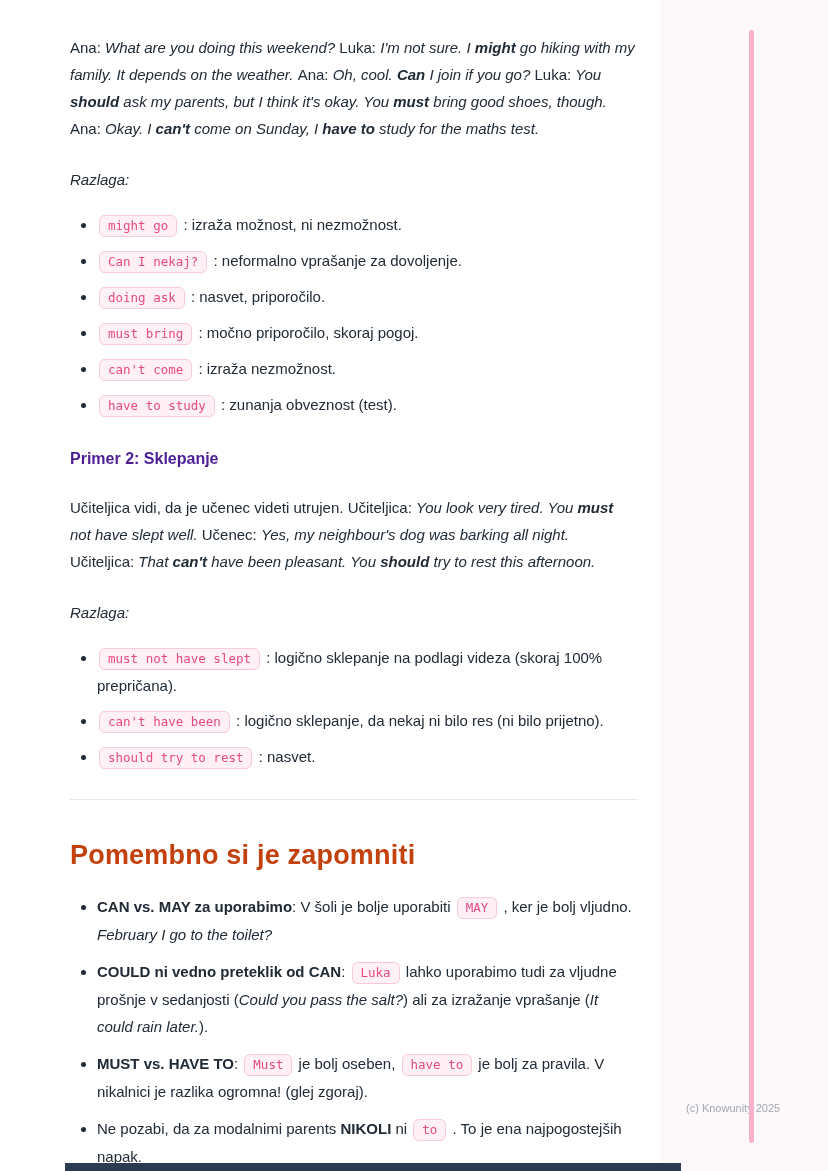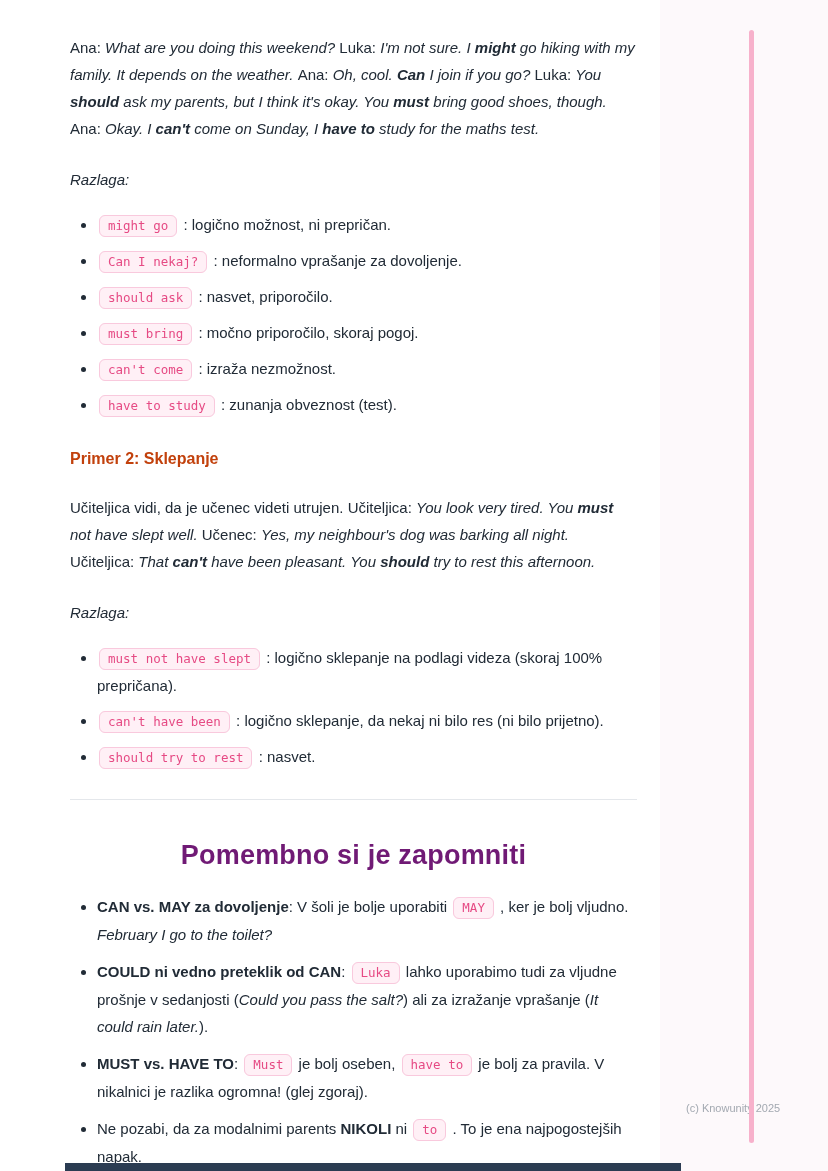--- a/index.html
+++ b/index.html
@@ -17,45 +17,44 @@
   }
   .content {
     position: absolute; left: 70px; top: 34px; width: 567px;
     font-size: 15px; line-height: 27px;
   }
   .para { margin: 0 0 24px 0; }
   .razlaga { font-style: italic; margin: 18px 0 18px 0; }
   ul.pill-list, ul.note-list { list-style: disc outside; padding-left: 27px; margin: 0 0 22px 0; }
   ul.pill-list li { margin-bottom: 8px; line-height: 27px; }
   ul.note-list li { margin-bottom: 10px; line-height: 27px; }
-  .sub-heading { font-size: 16px; font-weight: 700; margin: 26px 0 22px 0; color: #c2410c; }
+  .sub-heading { font-size: 16px; font-weight: 700; margin: 26px 0 22px 0; color: #4c1d95; }
   .seg-i { font-style: italic; }
   .seg-b { font-weight: 700; }
   .seg-bi { font-weight: 700; font-style: italic; }
   .code-pill {
     font-family: "DejaVu Sans Mono", monospace;
     font-size: 12.5px;
     color: #e64a84;
     background: #fff0f6;
     border: 1px solid #f9c9dd;
     border-radius: 6px;
     padding: 2px 8px 3px 8px;
     margin: 0 2px;
     white-space: nowrap;
   }
   hr.divider {
     border: none; border-top: 1px solid #e4e7eb;
     margin: 28px 0 0 0;
   }
   .pink-heading {
     font-size: 27px; font-weight: 700;
-    color: #701a75;
+    color: #c2410c;
     margin: 42px 0 24px 0;
     letter-spacing: 0.2px;
-    text-align: center;
   }
   .footer-credit {
     position: absolute; left: 686px; top: 1102px;
     font-size: 11px; color: #a3a9b1;
   }
   .scroll-indicator {
     position: absolute; left: 749px; top: 30px;
     width: 5px; height: 1113px;
     background: #f7b1cb; border-radius: 3px;
   }
@@ -70,23 +69,23 @@
 
 <div class="right-tint"></div>
 
 <div class="content">
 
   <p class="para"><span>Ana: </span><span class="seg-i">What are you doing this weekend? </span><span>Luka: </span><span class="seg-i">I'm not sure. I </span><span class="seg-bi">might</span><span class="seg-i"> go hiking with my family. It depends on the weather. </span><span>Ana: </span><span class="seg-i">Oh, cool. </span><span class="seg-bi">Can</span><span class="seg-i"> I join if you go? </span><span>Luka: </span><span class="seg-i">You </span><span class="seg-bi">should</span><span class="seg-i"> ask my parents, but I think it's okay. You </span><span class="seg-bi">must</span><span class="seg-i"> bring good shoes, though. </span><span>Ana: </span><span class="seg-i">Okay. I </span><span class="seg-bi">can't</span><span class="seg-i"> come on Sunday, I </span><span class="seg-bi">have to</span><span class="seg-i"> study for the maths test.</span></p>
 
   <p class="razlaga">Razlaga:</p>
 
   <ul class="pill-list">
-      <li><span class="code-pill">might go</span><span> : logično možnost, ni prepričan.</span></li>
+      <li><span class="code-pill">might go</span><span> : izraža možnost, ni nezmožnost.</span></li>
       <li><span class="code-pill">Can I nekaj?</span><span> : neformalno vprašanje za dovoljenje.</span></li>
-      <li><span class="code-pill">should ask</span><span> : nasvet, priporočilo.</span></li>
+      <li><span class="code-pill">doing ask</span><span> : nasvet, priporočilo.</span></li>
       <li><span class="code-pill">must bring</span><span> : močno priporočilo, skoraj pogoj.</span></li>
       <li><span class="code-pill">can't come</span><span> : izraža nezmožnost.</span></li>
       <li><span class="code-pill">have to study</span><span> : zunanja obveznost (test).</span></li>
     </ul>
 
   <h3 class="sub-heading">Primer 2: Sklepanje</h3>
 
   <p class="para"><span>Učiteljica vidi, da je učenec videti utrujen. Učiteljica: </span><span class="seg-i">You look very tired. You </span><span class="seg-bi">must</span><span class="seg-i"> not have slept well. </span><span>Učenec: </span><span class="seg-i">Yes, my neighbour's dog was barking all night. </span><span>Učiteljica: </span><span class="seg-i">That </span><span class="seg-bi">can't</span><span class="seg-i"> have been pleasant. You </span><span class="seg-bi">should</span><span class="seg-i"> try to rest this afternoon.</span></p>
 
   <p class="razlaga">Razlaga:</p>
@@ -95,21 +94,21 @@
       <li><span class="code-pill">must not have slept</span><span> : logično sklepanje na podlagi videza (skoraj 100% prepričana).</span></li>
       <li><span class="code-pill">can't have been</span><span> : logično sklepanje, da nekaj ni bilo res (ni bilo prijetno).</span></li>
       <li><span class="code-pill">should try to rest</span><span> : nasvet.</span></li>
     </ul>
 
   <hr class="divider">
 
   <h2 class="pink-heading">Pomembno si je zapomniti</h2>
 
   <ul class="note-list">
-      <li><span class="seg-b">CAN vs. MAY za dovoljenje</span><span>: V šoli je bolje uporabiti </span><span class="code-pill">MAY</span><span> , ker je bolj vljudno. </span><span class="seg-i">February I go to the toilet?</span></li>
+      <li><span class="seg-b">CAN vs. MAY za uporabimo</span><span>: V šoli je bolje uporabiti </span><span class="code-pill">MAY</span><span> , ker je bolj vljudno. </span><span class="seg-i">February I go to the toilet?</span></li>
       <li><span class="seg-b">COULD ni vedno preteklik od CAN</span><span>: </span><span class="code-pill">Luka</span><span> lahko uporabimo tudi za vljudne prošnje v sedanjosti (</span><span class="seg-i">Could you pass the salt?</span><span>) ali za izražanje vprašanje (</span><span class="seg-i">It could rain later.</span><span>).</span></li>
       <li><span class="seg-b">MUST vs. HAVE TO</span><span>: </span><span class="code-pill">Must</span><span> je bolj oseben, </span><span class="code-pill">have to</span><span> je bolj za pravila. V nikalnici je razlika ogromna! (glej zgoraj).</span></li>
       <li><span>Ne pozabi, da za modalnimi parents </span><span class="seg-b">NIKOLI</span><span> ni </span><span class="code-pill">to</span><span> . To je ena najpogostejših napak.</span></li>
     </ul>
 
 </div>
 
 <div class="footer-credit">(c) Knowunity 2025</div>
 
 <div class="scroll-indicator"></div>

